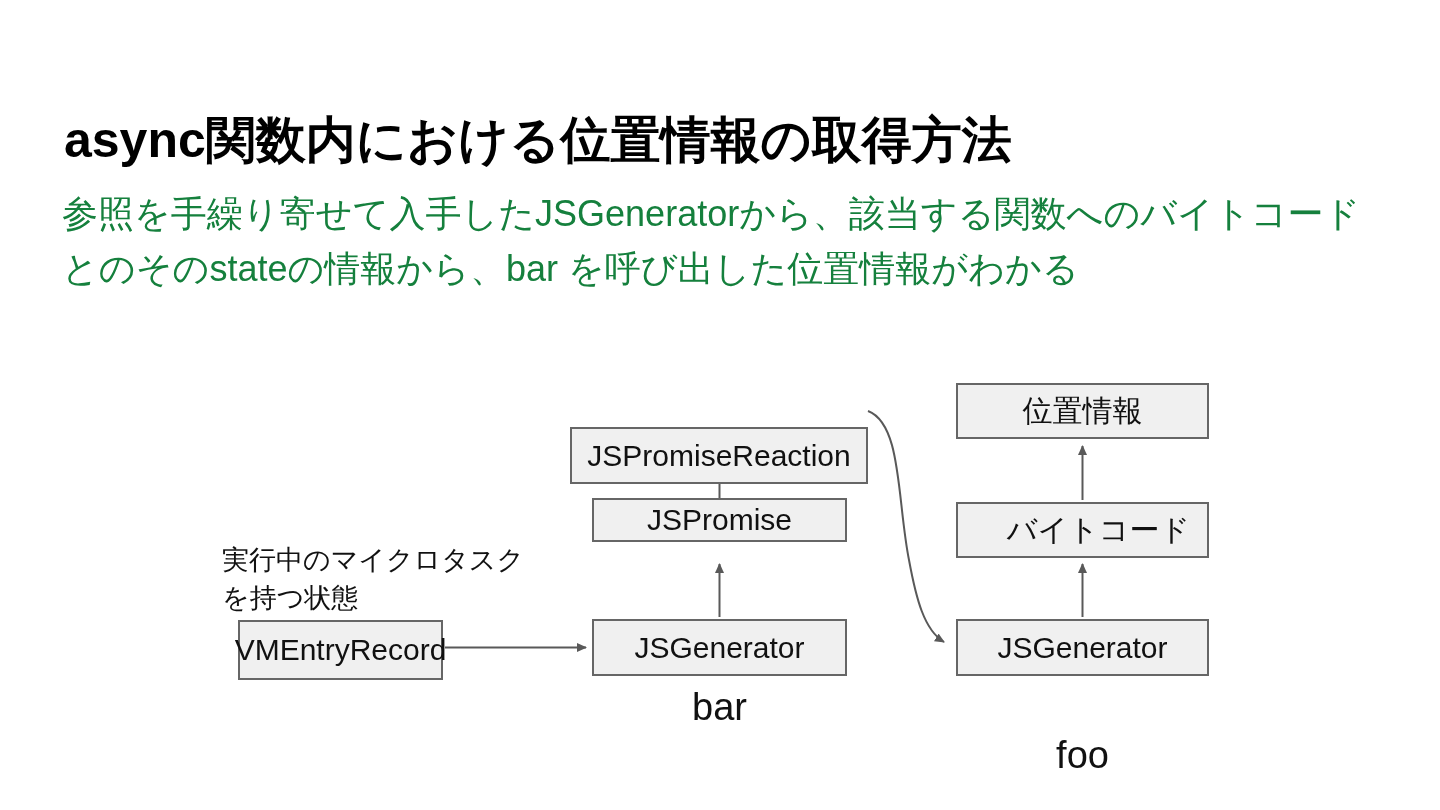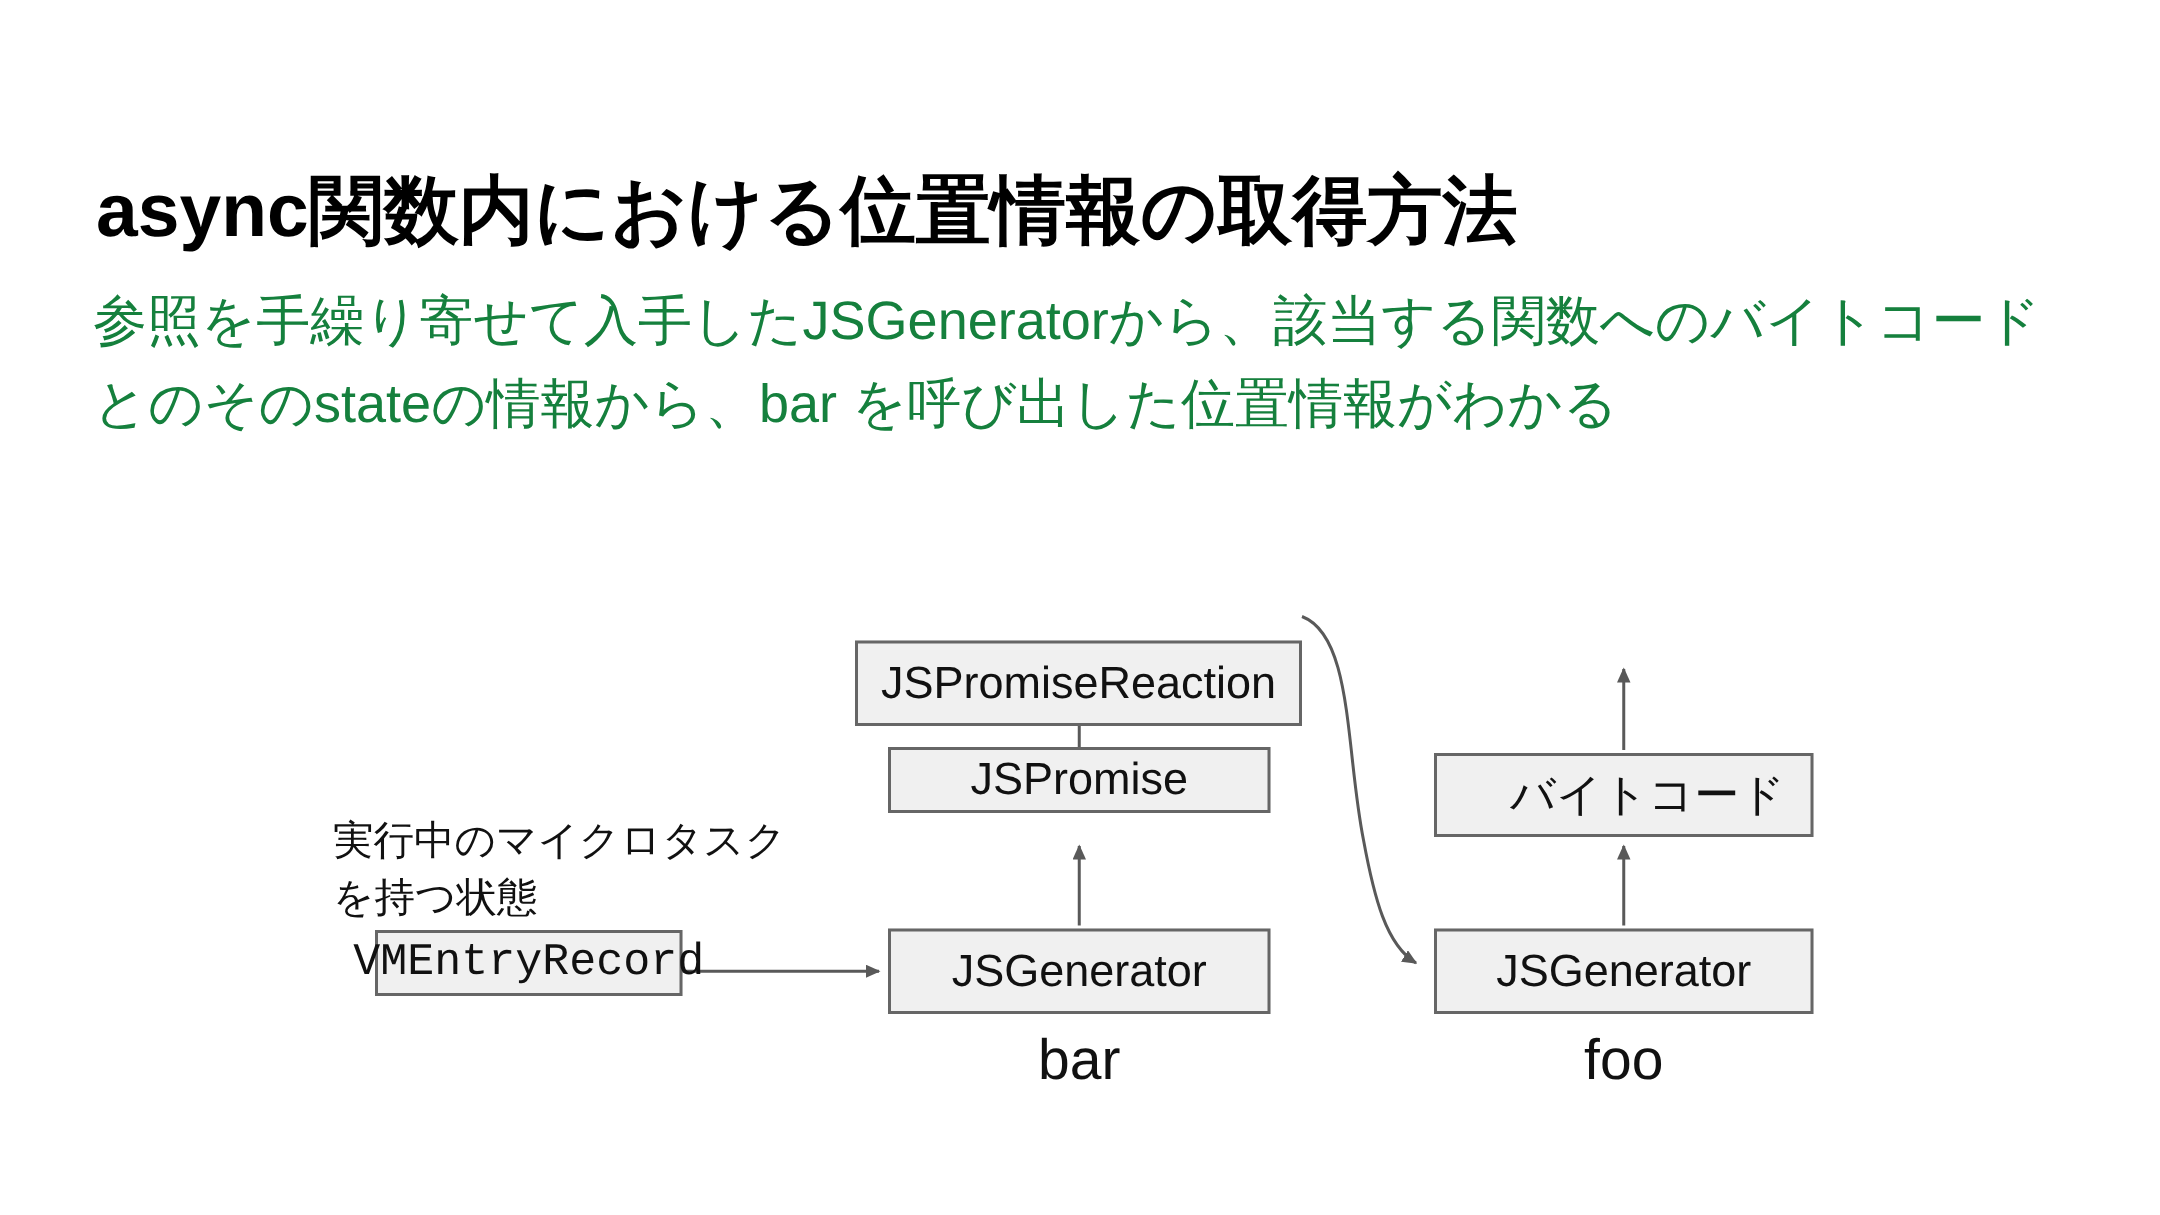--- a/index.html
+++ b/index.html
@@ -42,41 +42,41 @@
     display: flex;
     align-items: center;
     justify-content: center;
     font-size: 30px;
     color: var(--text, #111111);
     white-space: nowrap;
   }
   .box-jspromisereaction { left: 570px; top: 383px; width: 298px; height: 57px; margin-top: 44px; }
   .box-jspromise         { left: 592px; top: 498px; width: 255px; height: 44px; }
   .box-jsgenerator-bar   { left: 592px; top: 619px; width: 255px; height: 57px; }
-  .box-vmentryrecord     { left: 250px; top: 620px; width: 205px; height: 44px; font-family: Liberation Mono, monospace; }
+  .box-vmentryrecord     { left: 238px; top: 620px; width: 205px; height: 60px; }
   .box-location-info     { left: 956px; top: 383px; width: 253px; height: 56px; }
   .box-bytecode          { left: 956px; top: 502px; width: 253px; height: 56px; padding-left: 32px; }
   .box-jsgenerator-foo   { left: 956px; top: 619px; width: 253px; height: 57px; }
   .annotation {
     position: absolute;
     left: 222px;
     top: 541px;
     font-size: 27px;
     line-height: 38px;
     color: var(--text, #111111);
   }
   .func-label {
     position: absolute;
     top: 686px;
     font-size: 38px;
     color: var(--text, #111111);
     text-align: center;
   }
   .func-label-bar { left: 592px; width: 255px; }
-  .func-label-foo { left: 956px; width: 253px; }
+  .func-label-foo { left: 956px; width: 253px; margin-top: 48px; }
   svg.arrows {
     position: absolute;
     left: 0;
     top: 0;
     width: 1440px;
     height: 810px;
     pointer-events: none;
   }
   svg.arrows .arrow {
     stroke: var(--arrow, #595959);
@@ -119,20 +119,23 @@
   </div>
   <div class="box box-jspromise">
     <span>JSPromise</span>
   </div>
   <div class="box box-jsgenerator-bar">
     <span>JSGenerator</span>
   </div>
   <div class="box box-vmentryrecord">
     <span>VMEntryRecord</span>
   </div>
+  <div class="box box-location-info">
+    <span>位置情報</span>
+  </div>
   <div class="box box-bytecode">
     <span>バイトコード</span>
   </div>
   <div class="box box-jsgenerator-foo">
     <span>JSGenerator</span>
   </div>
 
   <div class="annotation">
     <div>実行中のマイクロタスク</div>
     <div>を持つ状態</div>

